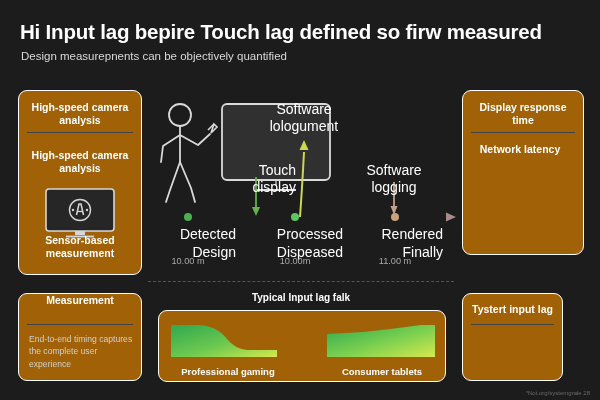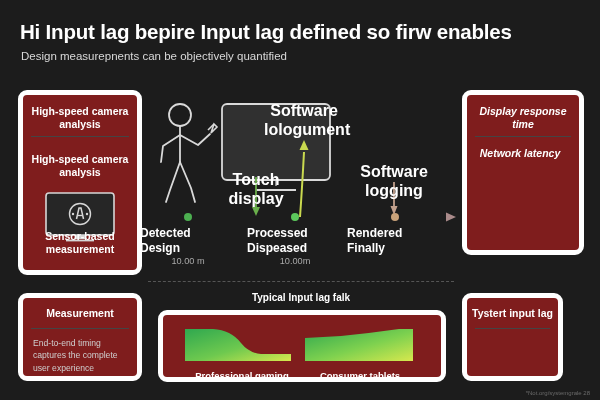--- a/index.html
+++ b/index.html
@@ -22,22 +22,22 @@
     letter-spacing: -0.2px; white-space: nowrap;
   }
   .subtitle {
     position: absolute; left: 21px; top: 50px;
     font-size: 11.5px; color: #d8d8d8; white-space: nowrap;
   }
 
   
   .card {
     position: absolute;
-    background: #7f1d1d;
-    border: 5px solid #ffffff;
+    background: #a16207;
+    border: 1px solid #ffffff;
     border-radius: 9px;
   }
   .card-hdr {
     text-align: center;
     font-size: 10.5px; font-weight: bold; color: #ffffff;
     line-height: 1.25;
   }
   .card-body-txt {
     font-size: 8.6px; color: #cfcfcf; line-height: 1.45;
   }
@@ -53,21 +53,21 @@
   #left-top .foot { position: absolute; left: 8px; right: 8px; bottom: 14px; }
   #left-top .dv { top: 41px; }
 
   .monitor-icon {
     position: absolute; left: 50%; top: 96px;
     transform: translateX(-50%);
     width: 72px; height: 54px;
   }
 
   
-  #right-top { left: 462px; top: 90px; width: 122px; height: 165px; font-style: italic; }
+  #right-top { left: 462px; top: 90px; width: 122px; height: 165px; }
   #right-top .hdr { position: absolute; left: 6px; right: 6px; top: 10px; }
   #right-top .sub { position: absolute; left: 0; right: 6px; top: 52px; }
   #right-top .dv { top: 41px; }
 
   .barchart {
     position: absolute; left: 10px; right: 10px; top: 86px; height: 82px;
   }
   .bars {
     position: absolute; left: 6px; right: 6px; bottom: 16px; height: 64px;
     display: flex; align-items: flex-end; justify-content: center; gap: 9px;
@@ -85,77 +85,77 @@
     position: absolute; left: 6px; right: 6px; bottom: 16px;
     height: 1px; background: #9a9a9a;
   }
   .bar-foot {
     position: absolute; left: 0; right: 0; bottom: 0;
     text-align: center; font-size: 9px; color: #e2e2e2; font-weight: bold;
   }
 
   
   #left-bot { left: 18px; top: 293px; width: 124px; height: 88px; }
-  #left-bot .hdr { position: absolute; left: 6px; right: 6px; top: 9px; }
+  #left-bot .hdr { position: absolute; left: 6px; right: 6px; top: 0; }
   #left-bot .dv { top: 30px; }
   #left-bot .bd { position: absolute; left: 10px; right: 8px; top: 39px; }
 
   #right-bot { left: 462px; top: 293px; width: 101px; height: 88px; }
   #right-bot .hdr { position: absolute; left: 5px; right: 5px; top: 9px; }
   #right-bot .dv { top: 30px; }
   #right-bot .bd { position: absolute; left: 9px; right: 7px; top: 39px; }
 
   
   .dashed-sep {
     position: absolute; left: 148px; top: 281px; width: 306px;
     border-top: 1px dashed #555555;
   }
   .center-heading {
     position: absolute; left: 148px; top: 292px; width: 306px;
     text-align: center; font-size: 10px; font-weight: bold; color: #ffffff;
   }
   #center-bot { left: 158px; top: 310px; width: 288px; height: 72px; }
   .areas {
     position: absolute; left: 0; top: 0; right: 0; bottom: 0;
-    display: flex; align-items: flex-start; justify-content: flex-end;
-    padding: 8px 22px 0 10px;
+    display: flex; align-items: flex-start; justify-content: space-between;
+    padding: 8px 4px 0 10px;
   }
   .area-item { width: 118px; text-align: center; }
   .area-item .cap {
     margin-top: 3px; font-size: 9.5px; color: #ffffff; font-weight: bold;
     white-space: nowrap;
   }
 
   
   #timeline-wrap { position: absolute; left: 150px; top: 90px; width: 306px; height: 190px; }
   .axis-svg { position: absolute; left: 0; top: 0; }
   .tl-label {
-    position: absolute; text-align: left; width: 96px;
-    font-size: 12px; font-weight: bold; color: #ffffff; line-height: 1.25;
+    position: absolute; text-align: right; width: 96px;
+    font-size: 14px; font-weight: normal; color: #ffffff; line-height: 1.25;
   }
   .tl-val {
     position: absolute; text-align: center; width: 96px;
     font-size: 9.2px; color: #a9a9a9;
   }
   .callout {
     position: absolute; text-align: center; width: 80px;
-    font-size: 16px; font-weight: bold; color: #ffffff; line-height: 1.2;
+    font-size: 14px; font-weight: normal; color: #ffffff; line-height: 1.2;
   }
 
   .footer-note {
     position: absolute; right: 10px; bottom: 4px;
     font-size: 6px; color: #6a6a6a; white-space: nowrap;
   }
 </style>
 </head>
 <body>
 
 <div id="stage">
 
-  <div class="title">Hi Input lag bepire Input lag defined so firw enables</div>
+  <div class="title">Hi Input lag bepire Touch lag defined so firw measured</div>
   <div class="subtitle">Design measurepnents can be objectively quantified</div>
 
   <div class="card" id="left-top">
     <div class="card-hdr hdr">High-speed camera analysis</div>
     <div class="divider-line dv"></div>
     <div class="card-hdr sub">High-speed camera analysis</div>
 
     <span class="monitor-icon">
       <svg width="72" height="54" viewBox="0 0 72 54">
         <rect x="2" y="2" width="68" height="42" rx="3" fill="#262626" stroke="#d6d6d6" stroke-width="1.6"></rect>
@@ -220,21 +220,21 @@
       <polygon points="102,117 106,126 110,117" fill="#6ab04c"></polygon>
 
       <line x1="244" y1="92" x2="244" y2="118" stroke="#c2a08c" stroke-width="1.8"></line>
       <polygon points="240.5,116 244,125 247.5,116" fill="#c2a08c"></polygon>
 
       <circle cx="38" cy="127" r="4" fill="#4caf50"></circle>
       <circle cx="145" cy="127" r="4" fill="#5cc85c"></circle>
       <circle cx="245" cy="127" r="4" fill="#c9a27a"></circle>
     </svg>
 
-    <div class="callout" style="left:66px; top:80px;">
+    <div class="callout" style="left:66px; top:72px;text-align:right;">
       <div>Touch</div>
       <div>display</div>
     </div>
     <div class="callout" style="left:114px; top:11px;">
       <div>Software</div>
       <div>lologument</div>
     </div>
     <div class="callout" style="left:204px; top:72px;">
       <div>Software</div>
       <div>logging</div>
@@ -249,20 +249,21 @@
     <div class="tl-label" style="left:97px; top:136px;">
       <div>Processed</div>
       <div>Dispeased</div>
     </div>
     <div class="tl-val" style="left:97px; top:166px;">10.00m</div>
 
     <div class="tl-label" style="left:197px; top:136px;">
       <div>Rendered</div>
       <div>Finally</div>
     </div>
+    <div class="tl-val" style="left:197px; top:166px;">11.00 m</div>
   </div>
 
   <div class="dashed-sep"></div>
   <div class="center-heading">Typical Input lag falk</div>
 
   <div class="card" id="center-bot">
     <div class="areas">
 
       <div class="area-item">
         <svg width="118" height="40" viewBox="0 0 118 40">

